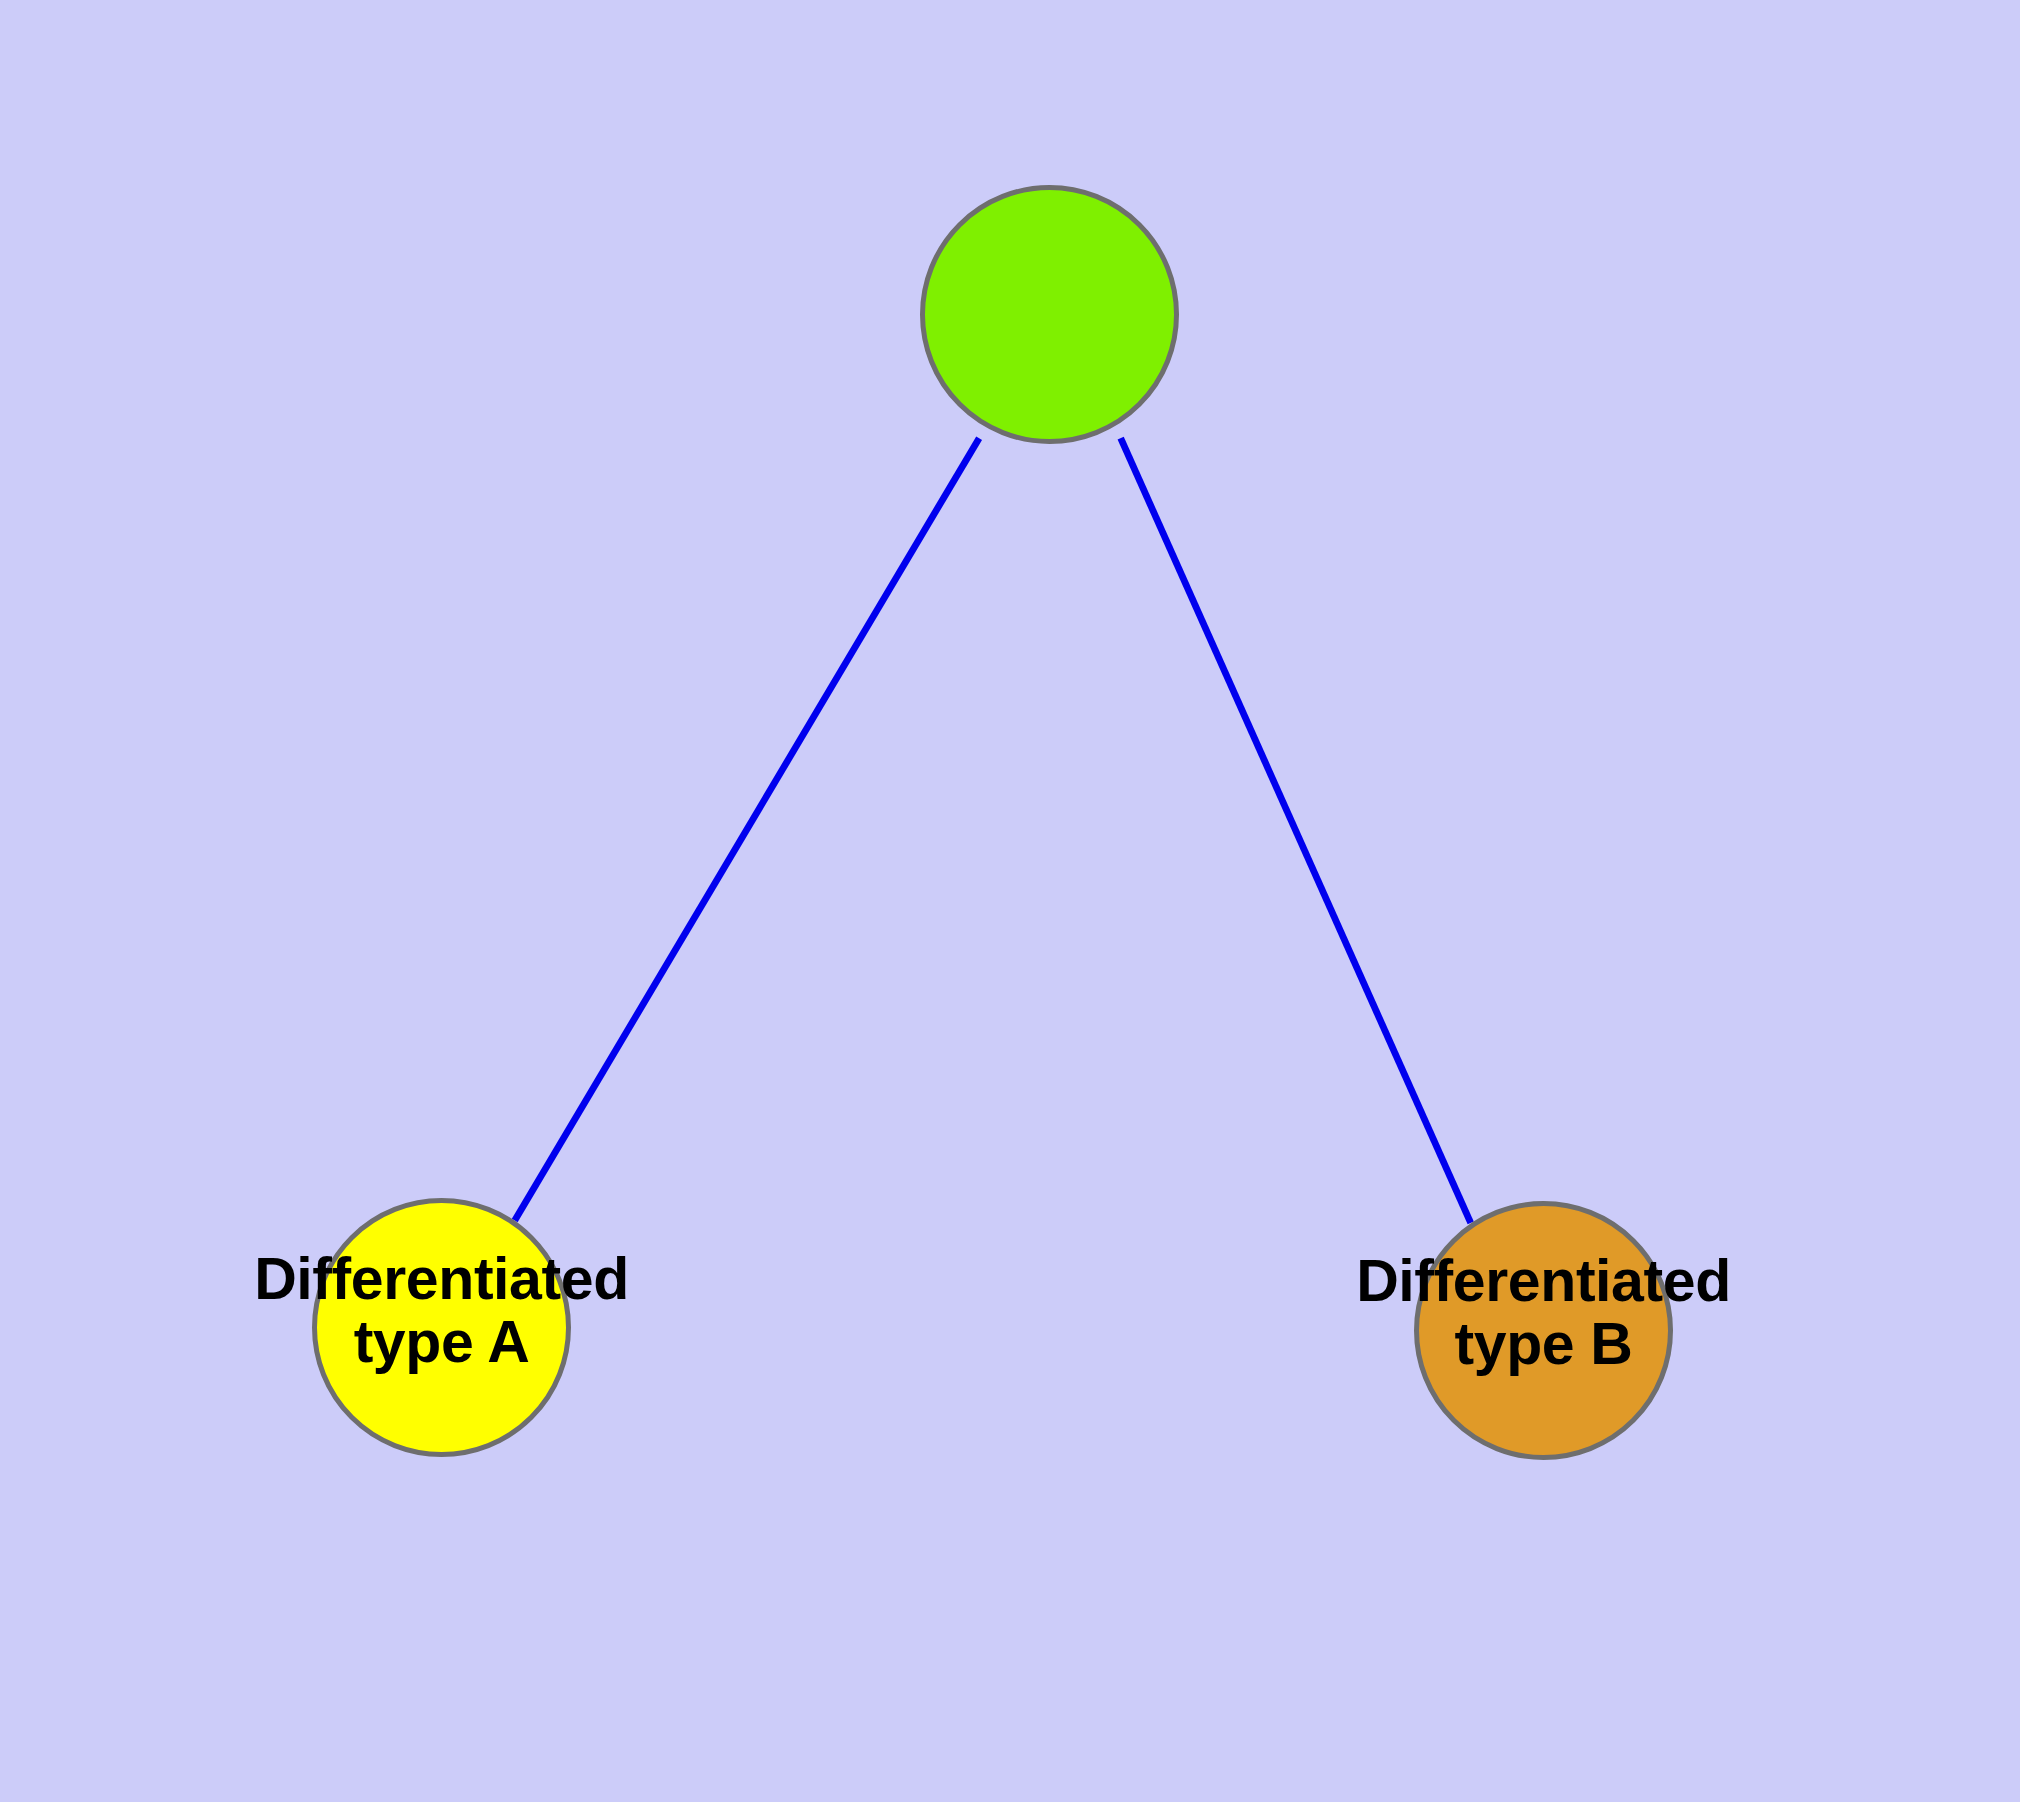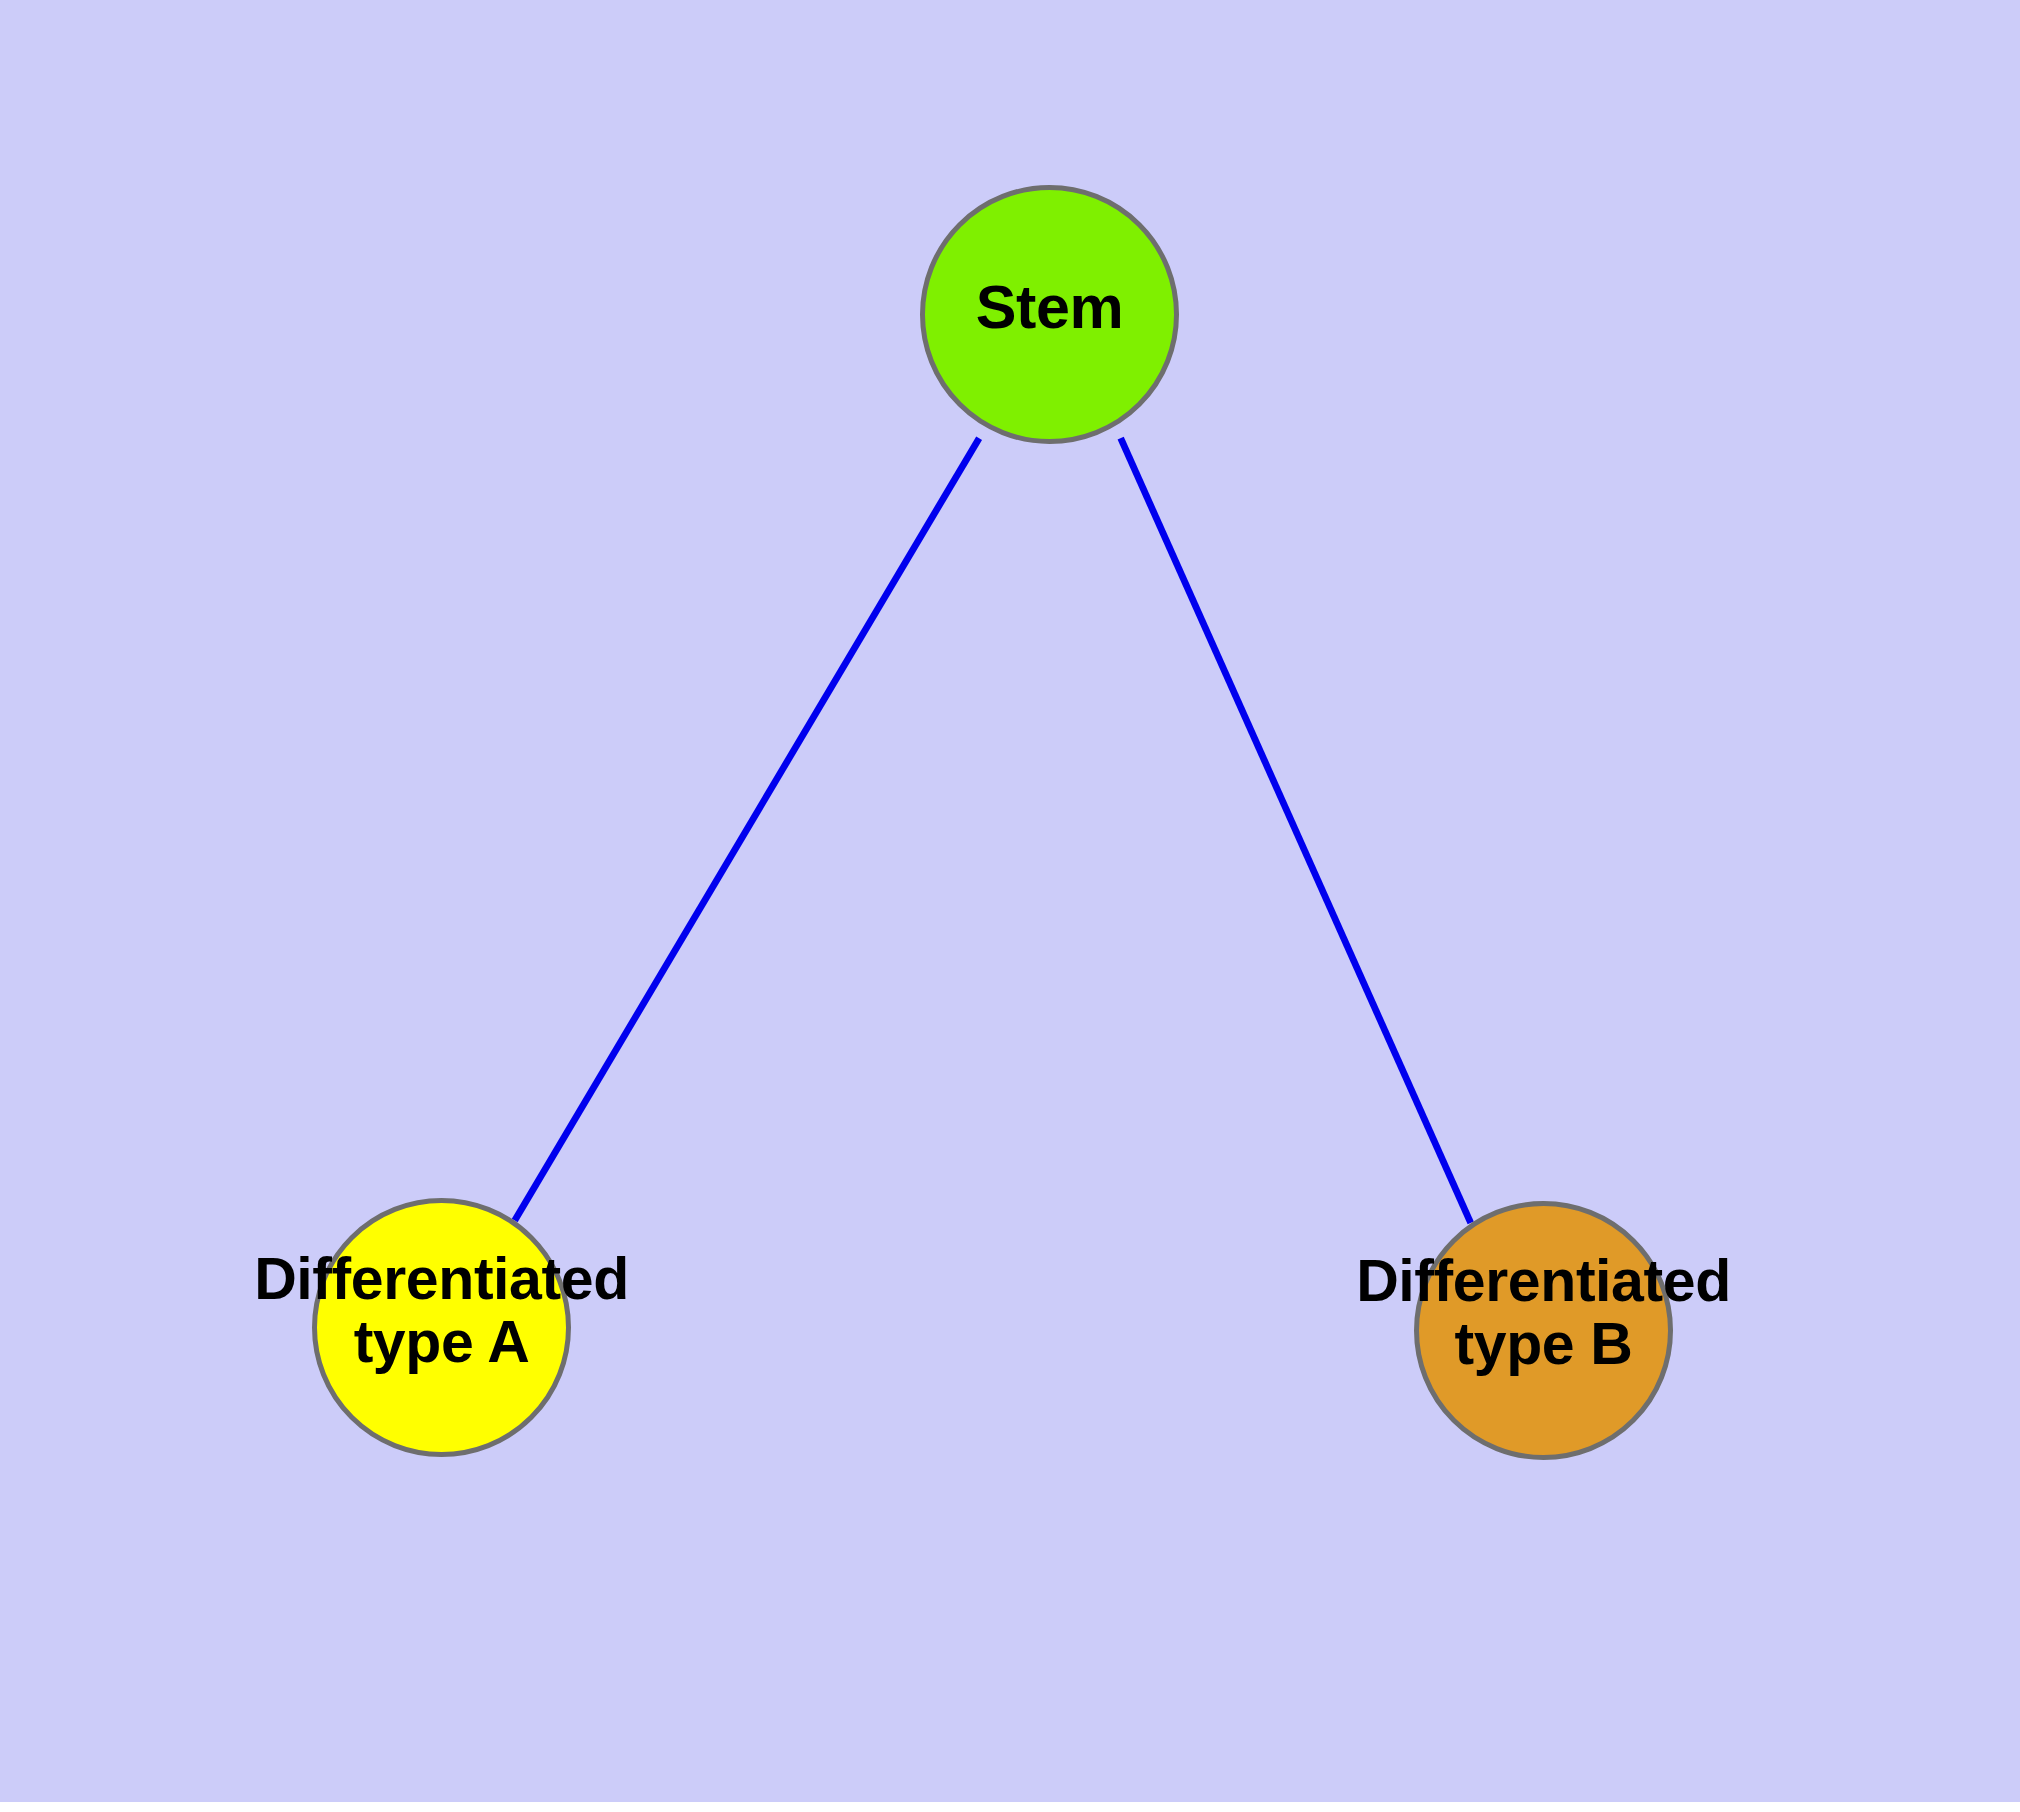--- a/index.html
+++ b/index.html
@@ -94,21 +94,20 @@
 <div id="graph-canvas">
 
   <div id="graph-bg"></div>
 
   <svg id="edge-layer" viewBox="0 0 2384 2138" width="2021" height="1812" xmlns="http://www.w3.org/2000/svg">
     <line x1="1155" y1="517" x2="607" y2="1440" stroke="#0000ee" stroke-width="8"></line>
     <line x1="1322" y1="517" x2="1735" y2="1443" stroke="#0000ee" stroke-width="8"></line>
   </svg>
 
   <div class="node" id="node-stem" style="background:#7ff000;"></div>
-  <div class="node-label" id="label-stem">Stem</div>
 
   <div class="node" id="node-diff-a" style="background:#ffff00;"></div>
   <div class="node-label" id="label-diff-a"><span>Differentiated</span><br><span>type A</span></div>
 
   <div class="node" id="node-diff-b" style="background:#e09a28;"></div>
   <div class="node-label" id="label-diff-b"><span>Differentiated</span><br><span>type B</span></div>
 
 </div>
 
 

